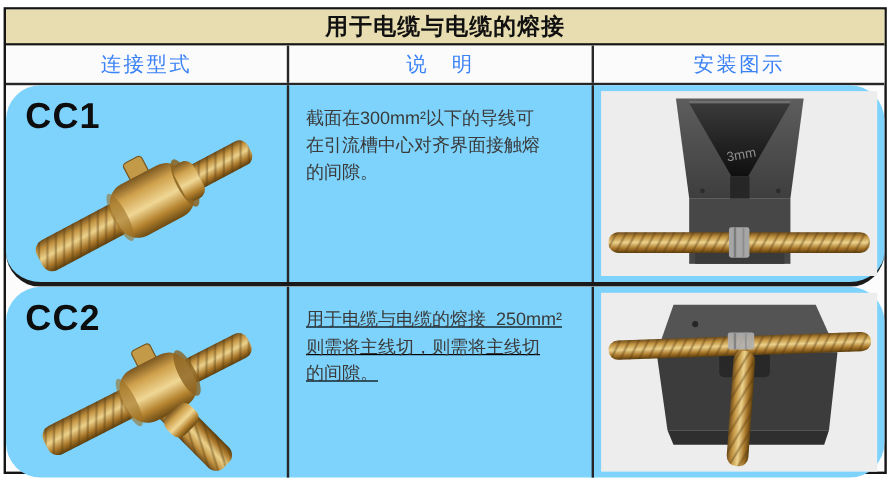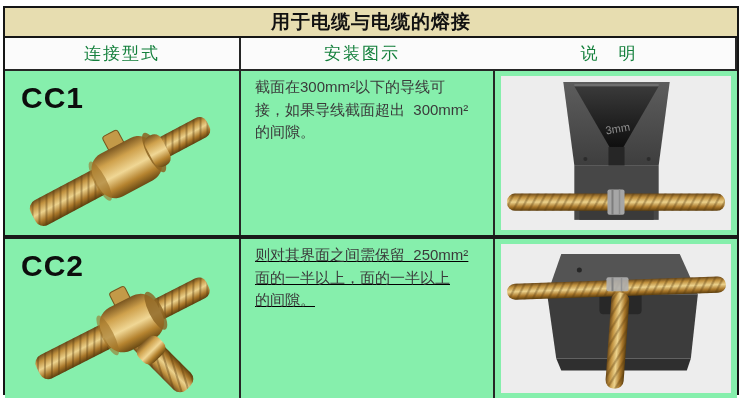--- a/index.html
+++ b/index.html
@@ -17,54 +17,54 @@
   .title-row{
     height:28px;flex:0 0 28px;background:#e7ddb0;
     border-bottom:2px solid #151515;
     display:flex;align-items:center;justify-content:center;
     font-size:19px;font-weight:bold;color:#111;letter-spacing:1px;
   }
   .header-row{
     height:31px;flex:0 0 31px;border-bottom:2px solid #262626;
     display:flex;background:#fbfbfb;
   }
-  .body-row{display:flex;background:#86efac;}
+  .body-row{display:flex;background:#7dd3fc;border-radius:29px;}
   .body-row.r1{height:164px;flex:0 0 164px;border-bottom:4px solid #1a1a1a;}
   .body-row.r2{flex:1;text-decoration:underline;}
   .c1{width:236px;flex:0 0 236px;border-right:2px solid #262626;box-sizing:border-box;}
   .c2{width:254px;flex:0 0 254px;border-right:2px solid #262626;box-sizing:border-box;}
   .c3{flex:1;}
   .hcell{display:flex;align-items:center;justify-content:center;
-    font-size:17px;color:#15803d;letter-spacing:2px;}
+    font-size:17px;color:#3b82f6;letter-spacing:2px;}
   .type-cell{position:relative;overflow:hidden;}
   .type-label{
     position:absolute;top:10px;left:16px;
     font-size:30px;font-weight:bold;color:#0d0d0d;letter-spacing:1px;
   }
   .type-cell svg{position:absolute;left:0;top:0;}
   .desc-cell{
-    padding:5px 8px 0 14px;box-sizing:border-box;
+    padding:17px 8px 0 14px;box-sizing:border-box;
     font-size:15px;line-height:22.5px;color:#3a3a3a;
   }
   .desc-line{white-space:pre;}
   .illus-cell{padding:5px 6px;box-sizing:border-box;}
   .illus-panel{width:100%;height:100%;background:#ededed;overflow:hidden;}
   .illus-panel svg{display:block;width:100%;height:100%;}
 </style>
 </head>
 <body>
 
 <div class="frame">
 
   <div class="title-row">用于电缆与电缆的熔接</div>
 
   <div class="header-row">
     <div class="hcell c1">连接型式</div>
+    <div class="hcell c2">说　明</div>
     <div class="hcell c3">安装图示</div>
-    <div class="hcell c2">说　明</div>
   </div>
 
   <div class="body-row r1">
 
     <div class="c1 type-cell">
       <svg width="236" height="162" viewBox="0 0 236 162">
         <defs>
           <linearGradient id="cu1" x1="0" y1="0" x2="0" y2="1">
             <stop offset="0" stop-color="#6e4c1c"></stop>
               <stop offset="0.22" stop-color="#c0913f"></stop>
@@ -93,21 +93,21 @@
           <ellipse cx="153" cy="97" rx="7" ry="22" fill="#8a6220" opacity="0.85"></ellipse>
           <rect x="148" y="80" width="18" height="34" rx="8" fill="url(#cub1)"></rect>
           <ellipse cx="92" cy="97" rx="6" ry="22" fill="#9c7227" opacity="0.6"></ellipse>
         </g>
       </svg>
       <div class="type-label">CC1</div>
     </div>
 
     <div class="c2 desc-cell">
       <div class="desc-line">截面在300mm²以下的导线可</div>
-      <div class="desc-line">接，如果导线截面超出  300mm²</div>
+      <div class="desc-line">在引流槽中心对齐界面接触熔</div>
       <div class="desc-line">的间隙。</div>
     </div>
 
     <div class="c3 illus-cell">
       <div class="illus-panel">
         <svg viewBox="0 0 229 152" preserveAspectRatio="none">
           <defs>
             <linearGradient id="mg3" x1="0" y1="0" x2="0" y2="1">
               <stop offset="0" stop-color="#5d5d5d"></stop>
                 <stop offset="1" stop-color="#3e3e3e"></stop>
@@ -192,22 +192,22 @@
           <ellipse cx="154" cy="85" rx="7" ry="21" fill="#8a6220" opacity="0.8"></ellipse>
         </g>
         <g transform="rotate(-45 127 92)">
           <rect x="113" y="108" width="28" height="22" rx="8" fill="url(#cub2)"></rect>
         </g>
       </svg>
       <div class="type-label">CC2</div>
     </div>
 
     <div class="c2 desc-cell">
-      <div class="desc-line">则对其界面之间需保留  250mm²</div>
-      <div class="desc-line">面的一半以上，面的一半以上</div>
+      <div class="desc-line">用于电缆与电缆的熔接  250mm²</div>
+      <div class="desc-line">则需将主线切，则需将主线切</div>
       <div class="desc-line">的间隙。</div>
     </div>
 
     <div class="c3 illus-cell">
       <div class="illus-panel">
         <svg viewBox="0 0 229 148" preserveAspectRatio="none">
           <defs>
             <linearGradient id="cu4" x1="0" y1="0" x2="0" y2="1">
               <stop offset="0" stop-color="#6e4c1c"></stop>
                 <stop offset="0.22" stop-color="#c0913f"></stop>

